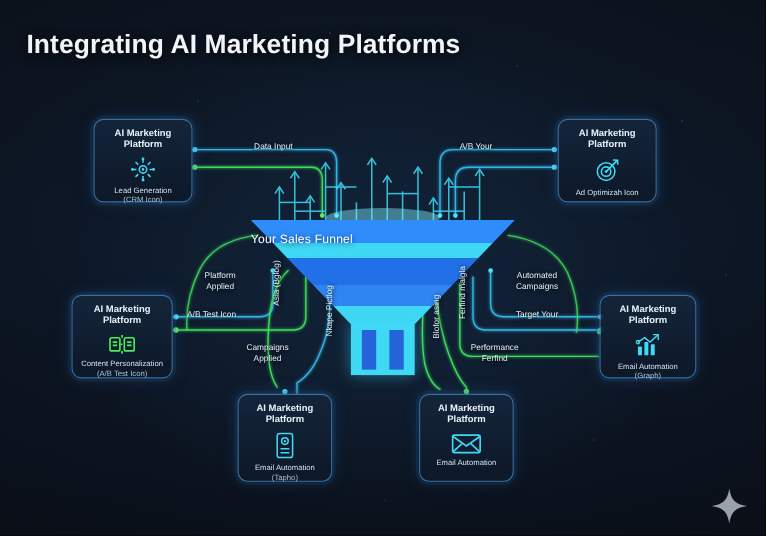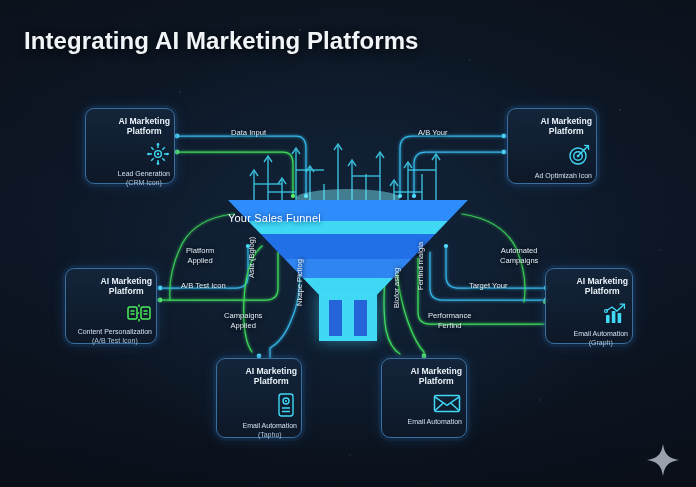--- a/index.html
+++ b/index.html
@@ -62,21 +62,21 @@
     color:#ffffff;font-size:11px;font-weight:normal;letter-spacing:.2px;
     text-shadow:0 1px 5px rgba(0,40,80,.9);}
 
   
   #city{position:absolute;left:246px;top:140px;width:204px;height:60px;}
 
   
   .node{position:absolute;border:1px solid #3a6f9e;border-radius:9px;
         background:linear-gradient(180deg,rgba(20,38,60,.92),rgba(13,24,40,.95));
         box-shadow:0 0 0 3px rgba(40,90,140,.16),0 0 14px rgba(30,90,150,.35);
-        display:flex;flex-direction:column;align-items:flex-end;
+        display:flex;flex-direction:column;align-items:center;
         justify-content:flex-start;padding:7px 4px 6px;box-sizing:border-box;}
   .node .ttl{color:#e9f1f8;font-size:8.6px;font-weight:bold;line-height:1.22;
              text-align:center;}
   .node .icon{margin:5px 0 4px;line-height:0;}
   .node .sub{color:#cfe0ee;font-size:7px;line-height:1.25;text-align:center;}
   .node .sub .p{color:#a9c2d6;}
 
   #n-lead{left:85px;top:108px;width:90px;height:76px;}
   #n-ad{left:507px;top:108px;width:90px;height:76px;}
   #n-content{left:65px;top:268px;width:92px;height:76px;}
@@ -86,23 +86,23 @@
 
   
   .elabel{position:absolute;color:#e3ecf4;font-size:7.6px;line-height:1.3;
           white-space:nowrap;text-shadow:0 1px 4px rgba(0,0,0,.9);}
   .elabel.c{text-align:center;}
   .elabel.vert{transform-origin:0 0;transform:rotate(-90deg);}
 
   #l-datainput{left:231px;top:128px;}
   #l-abtest-top{left:418px;top:128px;}
   #l-insights1{left:186px;top:246px;text-align:center;}
-  #l-abtesticon{left:154px;top:281px;padding-left:27px;}
+  #l-abtesticon{left:170px;top:281px;}
   #l-insights2{left:224px;top:311px;text-align:center;}
-  #l-auto{left:469px;top:246px;margin-left:31px;}
+  #l-auto{left:469px;top:246px;}
   #l-target{left:469px;top:281px;}
   #l-perf{left:428px;top:311px;}
 
   #v-asia{left:247px;top:278px;}
   #v-nkape{left:295px;top:306px;}
   #v-blofor{left:392px;top:308px;}
   #v-refind{left:416px;top:290px;}
 
   
   #sparkle{position:absolute;left:646px;top:443px;width:34px;height:34px;}

